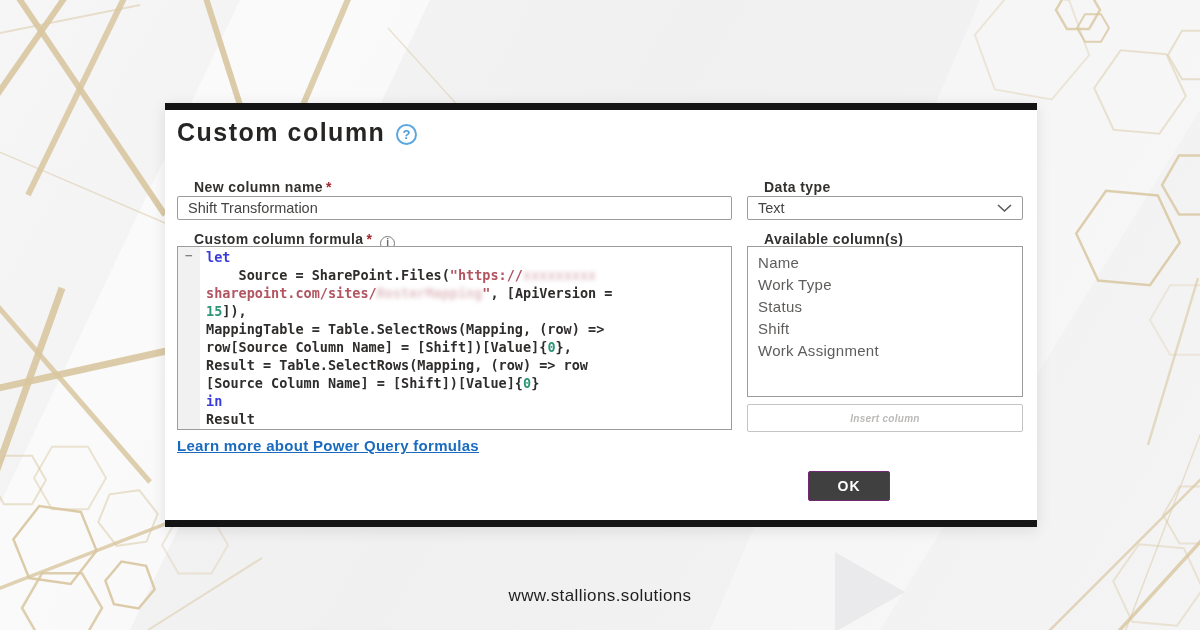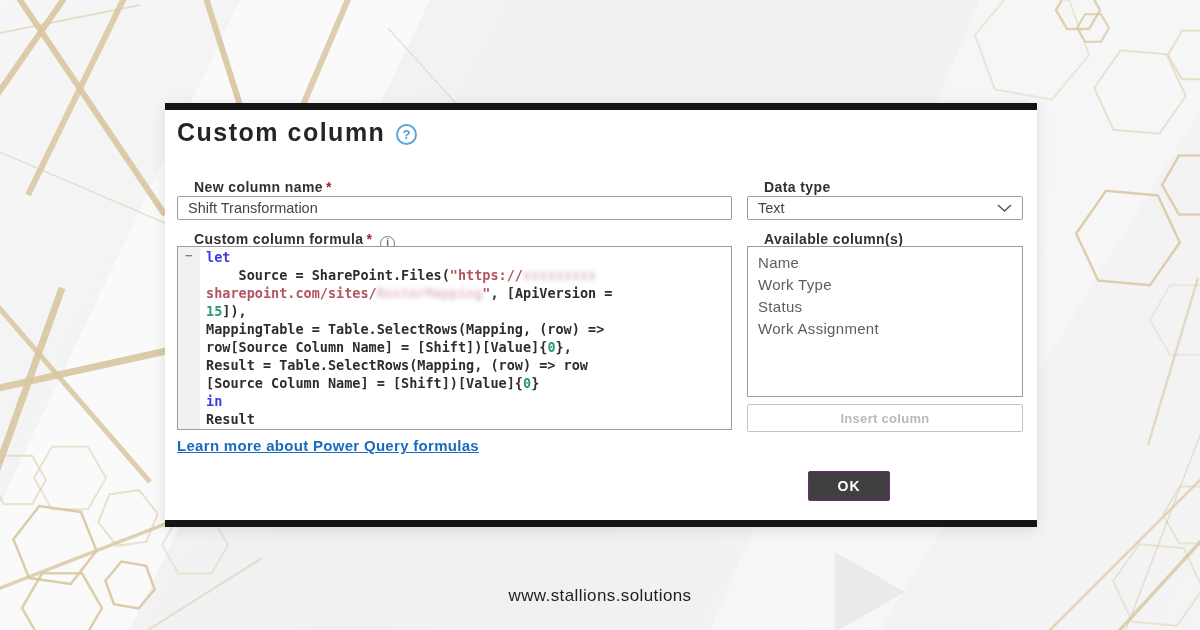--- a/index.html
+++ b/index.html
@@ -89,21 +89,21 @@
     border:1px solid #9e9c9a; background:#fff; padding-top:5px; overflow:hidden;
   }
   .list-item {
     font-size:15px; color:#5f5d5b; letter-spacing:.3px;
     padding:0 10px; line-height:21px; margin-bottom:1px; cursor:pointer;
   }
   .insert-btn {
     position:absolute; left:582px; top:301px; width:276px; height:28px;
     background:#fff; border:1px solid #c6c4c2; border-radius:2px;
     font-family:"Liberation Sans", sans-serif;
-    font-size:13px; font-weight:600; color:#bbb9b7; letter-spacing:.3px;
+    font-size:10px; font-weight:600; color:#bbb9b7; letter-spacing:.3px;font-style:italic;
   }
   .ok-btn {
     position:absolute; left:643px; top:368px; width:82px; height:30px;
     background:#404040; border:1px solid #742774; border-radius:2px;
     font-family:"Liberation Sans", sans-serif;
     color:#ffffff; font-size:14px; font-weight:bold; letter-spacing:1px; cursor:pointer;
   }
   .cancel-btn {
     position:absolute; left:745px; top:368px; width:113px; height:30px;
     background:#ffffff; border:1px solid #8f8d8b; border-radius:2px;
@@ -193,20 +193,21 @@
     <div class="code-area"><div><span class="tok-kw">let</span></div><div><span class="tok-pl">    Source = SharePoint.Files(</span><span class="tok-st">"https://</span><span class="tok-rd">xxxxxxxxx</span></div><div><span class="tok-st">sharepoint.com/sites/</span><span class="tok-rd">RosterMapping</span><span class="tok-st">"</span><span class="tok-pl">, [ApiVersion =</span></div><div><span class="tok-nu">15</span><span class="tok-pl">]),</span></div><div><span class="tok-pl">MappingTable = Table.SelectRows(Mapping, (row) =&gt;</span></div><div><span class="tok-pl">row[Source Column Name] = [Shift])[Value]{</span><span class="tok-nu">0</span><span class="tok-pl">},</span></div><div><span class="tok-pl">Result = Table.SelectRows(Mapping, (row) =&gt; row</span></div><div><span class="tok-pl">[Source Column Name] = [Shift])[Value]{</span><span class="tok-nu">0</span><span class="tok-pl">}</span></div><div><span class="tok-kw">in</span></div><div><span class="tok-pl">Result</span></div></div>
   </div>
 
   <div class="learn-link">Learn more about Power Query formulas</div>
 
   <div class="fld-label" style="left:582px; top:128px;">Available column(s)</div>
   <div class="listbox">
       <div class="list-item">Name</div>
       <div class="list-item">Work Type</div>
       <div class="list-item">Status</div>
+      <div class="list-item">Shift</div>
       <div class="list-item">Work Assignment</div>
     </div>
 
   <button class="insert-btn" disabled="">Insert column</button>
 
   <button class="ok-btn">OK</button>
 </div>
 
 <div class="watermark">www.stallions.solutions</div>
 

